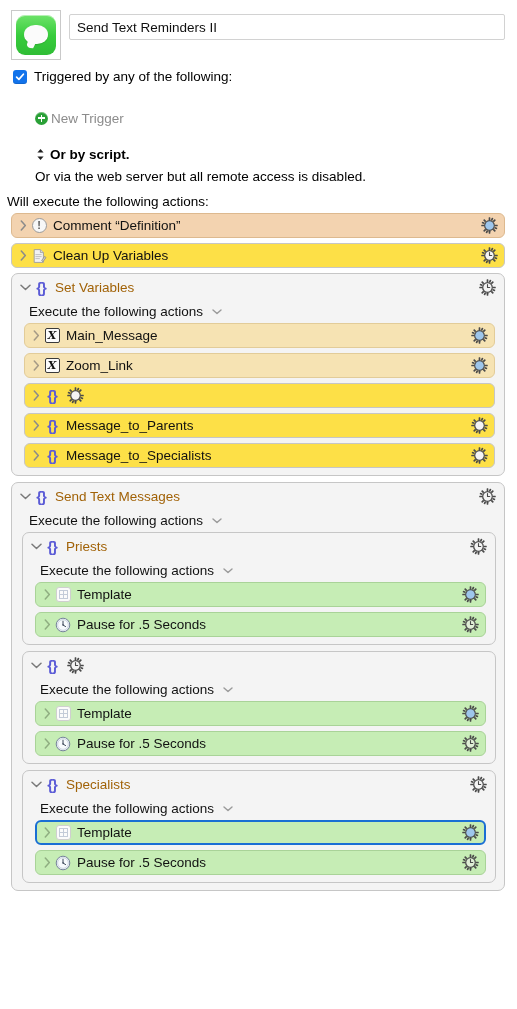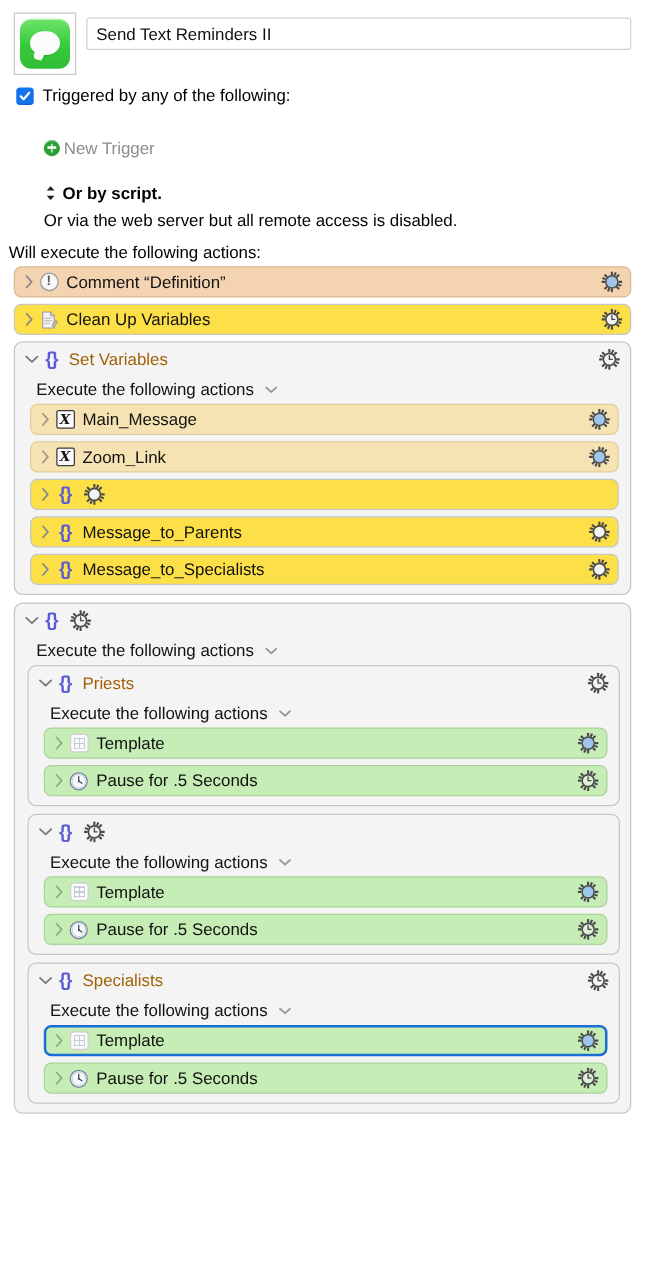--- a/index.html
+++ b/index.html
@@ -603,20 +603,21 @@
   <div class="group">
     <div class="group-header">
       <span class="disclosure">
         <svg width="11" height="7" viewBox="0 0 11 7" aria-hidden="true">
             <path d="M1 1.3 L5.5 5.5 L10 1.3" stroke="#7a7a7a" stroke-width="1.5" fill="none" stroke-linecap="round" stroke-linejoin="round"></path>
           </svg>
       </span>
       <span class="row-icon">
           <span class="braces">{}</span>
         </span>
+      <span class="group-title">Send Text Messages</span>
       <span class="gear">
         <svg width="17" height="17" viewBox="0 0 20 20" aria-hidden="true">
           <g fill="#4a4a4a">
             <rect x="9" y="0.3" width="2" height="3.4" rx="0.5"></rect>
               <rect x="9" y="16.3" width="2" height="3.4" rx="0.5"></rect>
             <rect x="0.3" y="9" width="3.4" height="2" rx="0.5"></rect>
               <rect x="16.3" y="9" width="3.4" height="2" rx="0.5"></rect>
             <rect x="9" y="0.3" width="2" height="3.4" rx="0.5" transform="rotate(45 10 10)"></rect>
             <rect x="9" y="16.3" width="2" height="3.4" rx="0.5" transform="rotate(45 10 10)"></rect>
             <rect x="0.3" y="9" width="3.4" height="2" rx="0.5" transform="rotate(45 10 10)"></rect>

